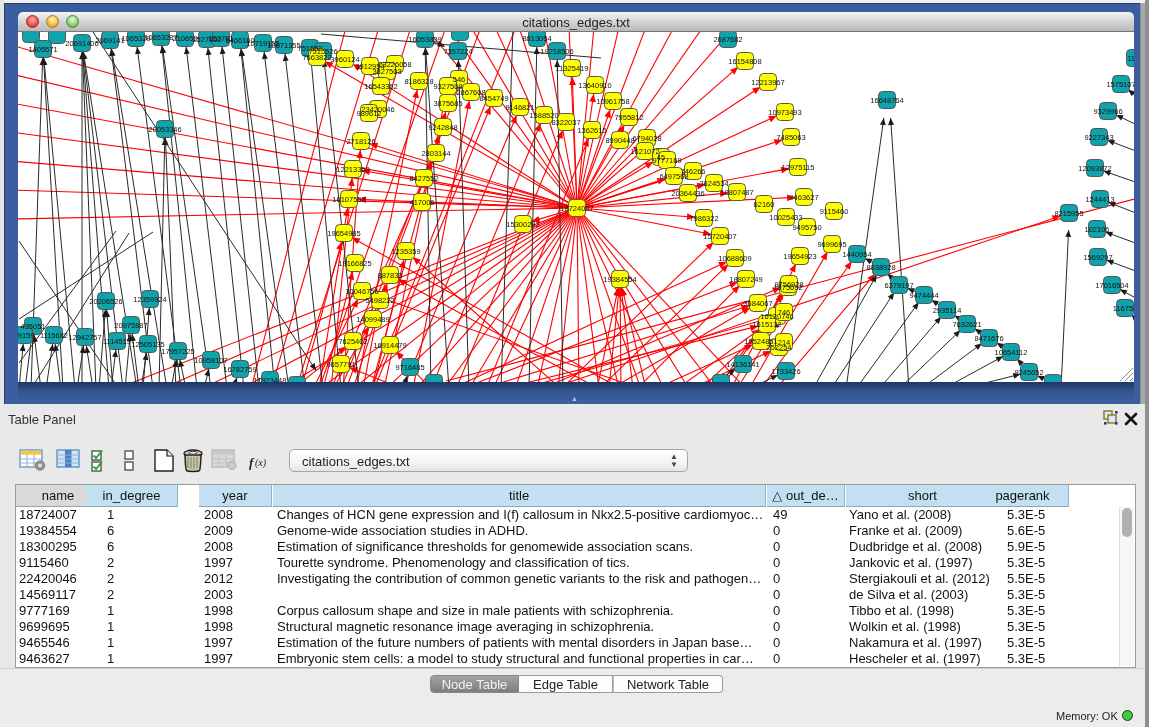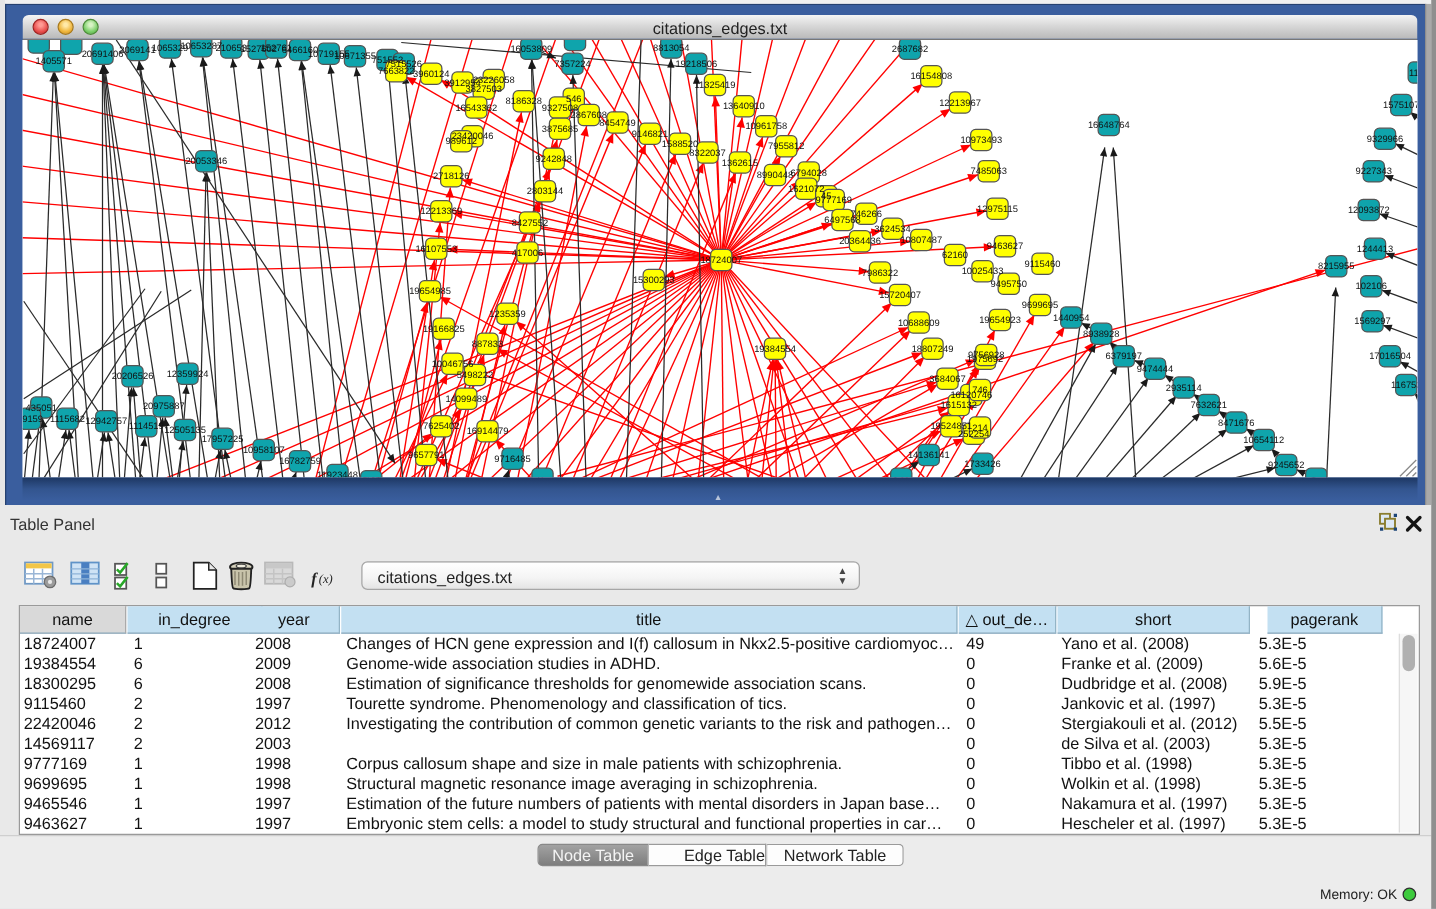--- a/index.html
+++ b/index.html
@@ -23,21 +23,21 @@
 #ddarr { position:absolute; right:9px; top:3px; font-size:8px; color:#444; line-height:8px; }
 #tablebox { position:absolute; left:15px; top:484px; width:1121px; height:184px; background:#fff; border:1px solid #9a9a9a; }
 .th { position:absolute; top:485px; height:22px; background:#c3e0f2; border-right:1px solid #93b4c6; font-size:13px; color:#111; text-align:center; line-height:22px; border-bottom:1px solid #8aa8ba; }
 .tr { position:absolute; left:0; width:1149px; height:16px; font-size:13px; color:#111; }
 .tr span { position:absolute; top:0; white-space:nowrap; }
 #vscroll { position:absolute; left:1119px; top:507px; width:15px; height:159px; background:#f6f6f6; border-left:1px solid #ddd; }
 #vthumb { position:absolute; left:2px; top:1px; width:10px; height:29px; background:#b0b0b0; border-radius:5px; }
 #tabstrip { position:absolute; left:0; top:668px; width:1145px; height:59px; background:#ececec; border-top:1px solid #cfcfcf; }
 .tab { position:absolute; top:675px; height:18px; font-size:13px; text-align:center; line-height:18px; border:1px solid #9a9a9a; background:#fdfdfd; color:#222; }
 #tab1 { left:430px; width:89px; border-radius:4px 0 0 4px; background:linear-gradient(#a2a2a2,#7e7e7e); color:#f4f4f4; border-color:#888; }
-#tab2 { left:519px; width:94px; border-left:none;text-align:right; }
+#tab2 { left:519px; width:94px; border-left:none; }
 #tab3 { left:613px; width:110px; border-left:1px solid #bbb; border-radius:0 4px 4px 0; }
 #memtxt { position:absolute; left:1056px; top:710px; font-size:11px; color:#222; }
 #memdot { position:absolute; left:1122px; top:710px; width:11px; height:11px; border-radius:50%; background:#3ecb3e; border:1.5px solid #2e2e2e; }
 </style></head>
 <body>
 <div id="desktop">
   <div id="win">
     <div id="titlebar">
       <span class="tl" id="tlr"></span>
         <span class="tl" id="tly"></span>
@@ -775,26 +775,26 @@
 <text x="249" y="23" font-family="Liberation Serif, serif" font-style="italic" font-weight="bold" font-size="13" fill="#222">f</text>
 <text x="255" y="22" font-family="Liberation Serif, serif" font-style="italic" font-size="10" fill="#222">(x)</text>
 </svg>
   <div id="dropdown">
       <span>citations_edges.txt</span>
       <div id="ddarr">▲<br>▼</div>
     </div>
 </div>
 <div id="tablebox"></div>
 <div class="th" style="left:16px;width:85px;background:#d9d9d9;border-right:1px solid #aaa">name</div>
-<div class="th" style="left:102px;width:108px">in_degree</div>
+<div class="th" style="left:86px;width:92px">in_degree</div>
 <div class="th" style="left:199px;width:73px">year</div>
 <div class="th" style="left:273px;width:493px">title</div>
 <div class="th" style="left:767px;width:78px">△ out_de…</div>
 <div class="th" style="left:846px;width:154px">short</div>
-<div class="th" style="left:1014px;width:92px">pagerank</div>
+<div class="th" style="left:977px;width:92px">pagerank</div>
 <div class="tr" style="top:507px">
     <span style="left:19px">18724007</span>
     <span style="left:107px">1</span>
     <span style="left:204px">2008</span>
     <span style="left:277px">Changes of HCN gene expression and I(f) callosum in Nkx2.5-positive cardiomyoc…</span>
     <span style="left:773px">49</span>
     <span style="left:849px">Yano et al. (2008)</span>
     <span style="left:1007px">5.3E-5</span>
   </div>
 <div class="tr" style="top:523px">

